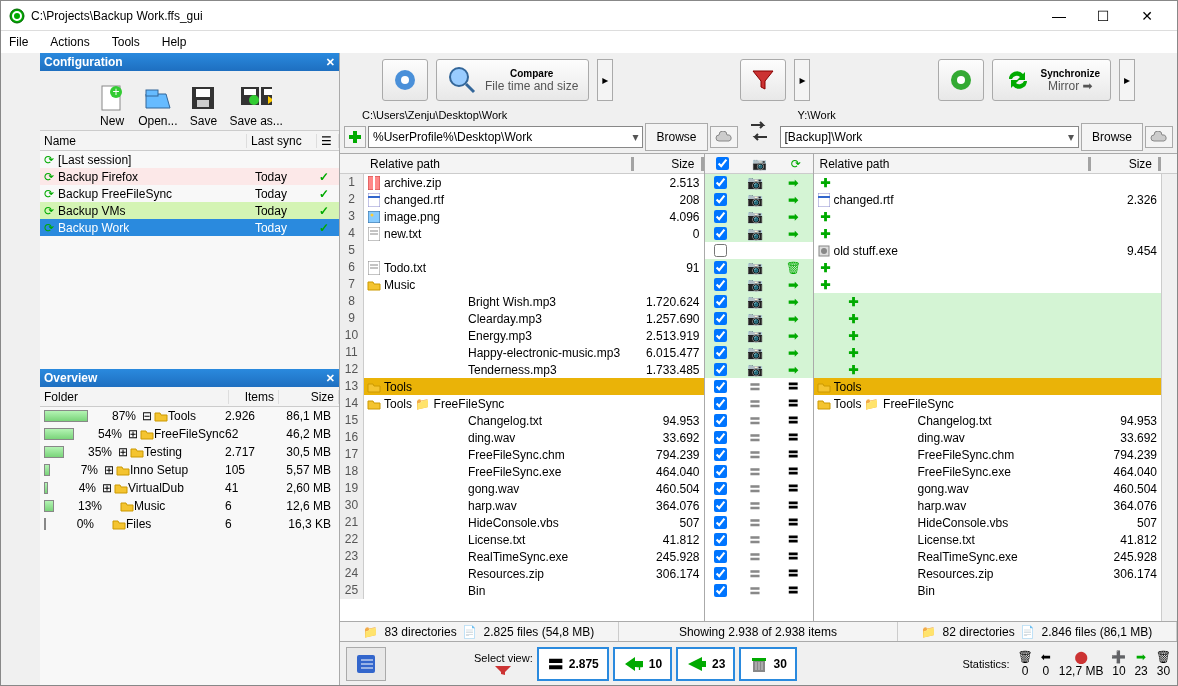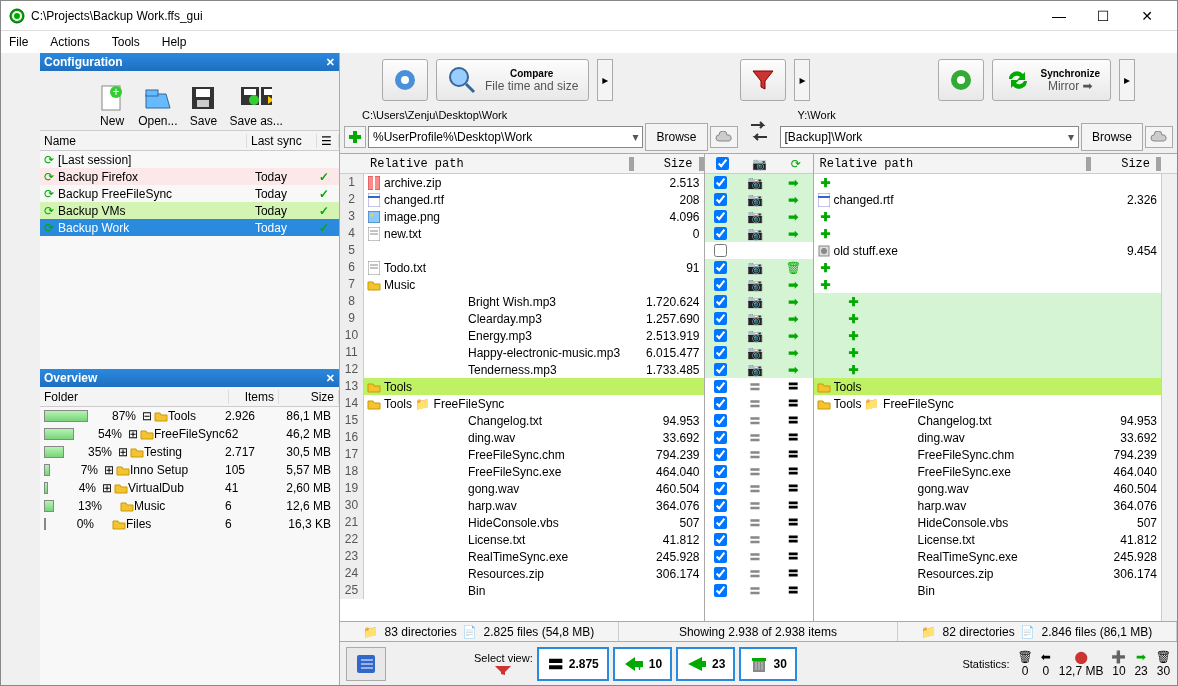--- a/index.html
+++ b/index.html
@@ -50,30 +50,30 @@
 .pathrow select,.pathrow .combo { flex:1; height:22px; border:1px solid #888; background:#fff; padding:0 4px; font-size:12px;}
 .pathrow .browse { height:28px; border:1px solid #aaa; background:#f4f4f4; padding:0 10px;}
 .pathrow .cloud { width:28px; height:22px; border:1px solid #aaa; background:#f4f4f4; display:flex; align-items:center; justify-content:center;}
 .swap { width:34px; height:40px; display:flex; align-items:center; justify-content:center;}
 .filearea { flex:1; display:flex; min-height:0; border-top:1px solid #aaa;}
 .filecol { display:flex; flex-direction:column; background:#fff; min-height:0;}
 .filecol.left { flex:1;}
 .filecol.mid { width:110px; border-left:1px solid #aaa; border-right:1px solid #aaa;}
 .filecol.right { flex:1;}
 .filehdr { height:20px; background:#f4f4f4; border-bottom:1px solid #ccc; display:flex; align-items:center; font-size:11px;}
-.filehdr .c { padding:0 6px; border-right:5px solid #a3a3a3;font-family:Liberation Mono, monospace;}
+.filehdr .c { padding:0 6px; border-right:3px solid #a3a3a3;}
 .filehdr .path { flex:1;}
 .filehdr .sz { width:70px; text-align:right;}
 .filebody { flex:1; overflow:hidden;}
 .frow { display:flex; align-items:center; height:17px; font-size:11px;}
 .frow .num { width:24px; background:#eee; text-align:center; border-right:1px solid #ccc; height:100%; line-height:17px; color:#555;}
 .frow .ico { width:16px; height:16px; margin:0 2px; display:inline-flex; align-items:center; justify-content:center;}
 .frow .nm { flex:1; white-space:nowrap; overflow:hidden;}
 .frow .sz { width:70px; text-align:right; padding-right:4px;}
-.frow.tools { background:#bef264;}
+.frow.tools { background:#eab308;}
 .midrow { display:flex; align-items:center; justify-content:space-around; height:17px;}
 .midrow .cb { width:13px; height:13px;}
 .midrow .act { width:20px; text-align:center; font-size:13px;}
 .midhdr { height:20px; display:flex; align-items:center; justify-content:space-around; background:#f4f4f4; border-bottom:1px solid #ccc;}
 .statbar { height:20px; display:flex; border-top:1px solid #aaa; background:#f4f4f4; font-size:11px;}
 .statbar .seg { flex:1; display:flex; align-items:center; justify-content:center; gap:6px; border-right:1px solid #ccc;}
 .bottombar { height:44px; display:flex; align-items:center; padding:0 6px; gap:4px; background:#f0f0f0; border-top:1px solid #aaa;}
 .bottombar .viewbtn { height:34px; border:2px solid #2a8ade; background:#fff; display:flex; align-items:center; padding:0 8px; gap:4px; font-weight:bold;}
 .bottombar .stats { margin-left:auto; display:flex; align-items:center; gap:8px; font-size:11px;}
 .bottombar .stlbl{font-size:11px;}

